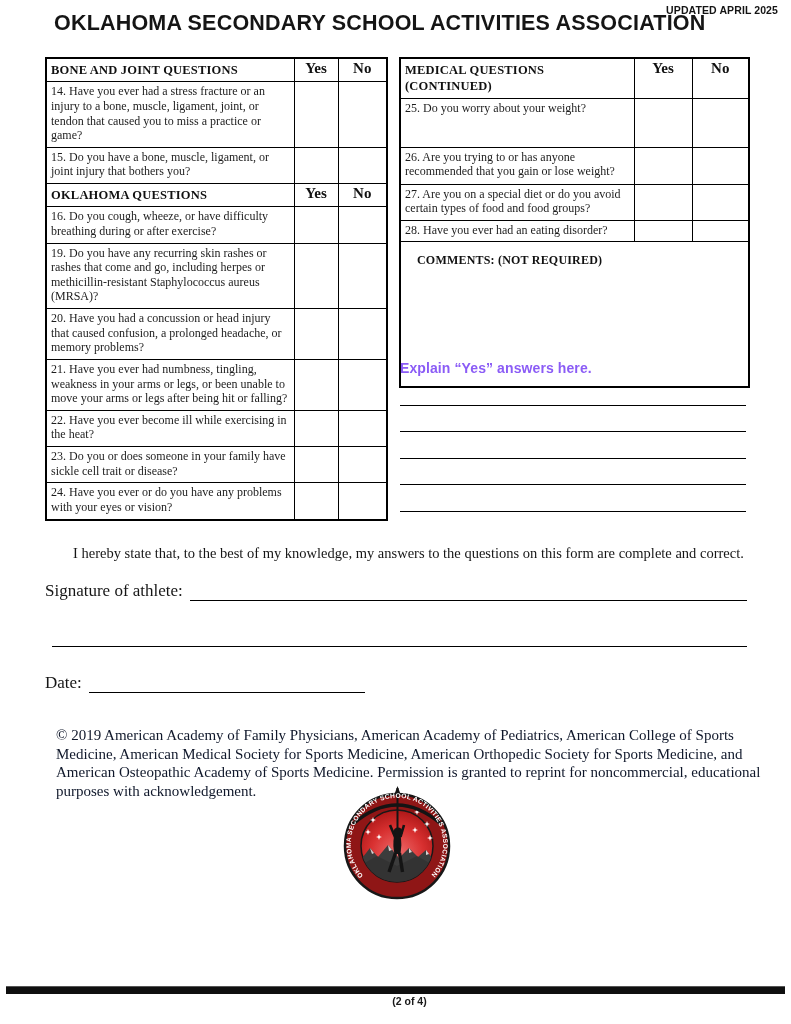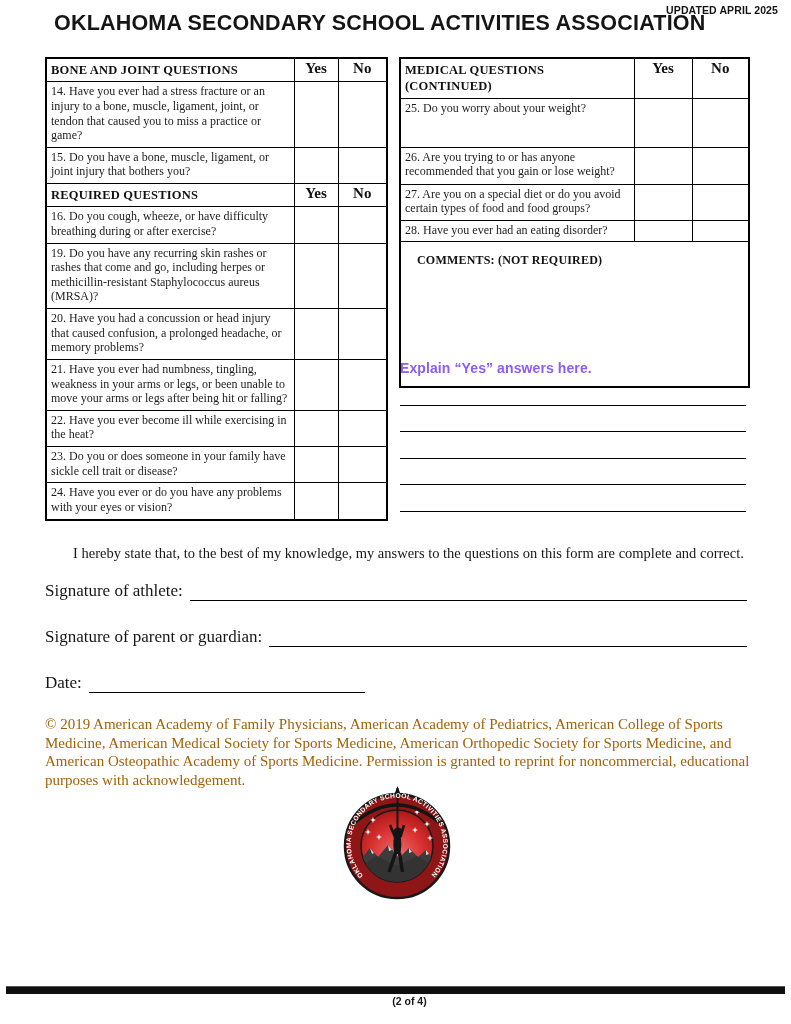--- a/index.html
+++ b/index.html
@@ -50,22 +50,22 @@
   .sig-row{
     position:absolute;left:45px;right:44px;display:flex;align-items:flex-end;
   }
   .sig-row.athlete{top:581px;}
   .sig-row.guardian{top:627px;}
   .sig-row.date{top:673px;}
   .sig-label{font:17px "Liberation Serif",serif;white-space:nowrap;color:#161616;}
   .sig-line{flex:1 1 auto;border-bottom:1.6px solid #000;margin-left:7px;height:19px;}
   .sig-line.date-line{flex:0 0 276px;}
   .copyright{
-    position:absolute;left:45px;top:715px;width:708px;margin:0;
-    font:15px/1.24 "Liberation Serif",serif;color:#a16207;
+    position:absolute;left:45px;top:715px;width:708px;margin:11px;
+    font:15px/1.24 "Liberation Serif",serif;color:#0f172a;
   }
   .logo-svg{position:absolute;left:337px;top:780px;}
   .seal-text{font:bold 6.6px "Liberation Sans",sans-serif;fill:#ffffff;letter-spacing:0.35px;}
   .footer-bar{
     position:absolute;left:6px;right:6px;top:986px;height:7px;background:#0f0f0f;
     border-top:1px solid #555;
   }
   .page-num{
     position:absolute;left:0;right:0;top:995px;text-align:center;
     font:bold 10.5px "Liberation Sans",sans-serif;color:#1a1a1a;padding-left:28px;
@@ -96,21 +96,21 @@
           <td class="q-text">14. Have you ever had a stress fracture or an injury to a bone, muscle, ligament, joint, or tendon that caused you to miss a practice or game?</td>
           <td class="answer-cell"></td>
           <td class="answer-cell"></td>
         </tr>
         <tr>
           <td class="q-text">15. Do you have a bone, muscle, ligament, or joint injury that bothers you?</td>
           <td class="answer-cell"></td>
           <td class="answer-cell"></td>
         </tr>
         <tr>
-          <td class="q-header">REQUIRED QUESTIONS</td>
+          <td class="q-header">OKLAHOMA QUESTIONS</td>
           <td class="yn-header">Yes</td>
           <td class="yn-header">No</td>
         </tr>
         <tr>
           <td class="q-text">16. Do you cough, wheeze, or have difficulty breathing during or after exercise?</td>
           <td class="answer-cell"></td>
           <td class="answer-cell"></td>
         </tr>
         <tr>
           <td class="q-text">19. Do you have any recurring skin rashes or rashes that come and go, including herpes or methicillin-resistant Staphylococcus aureus (MRSA)?</td>
@@ -194,21 +194,20 @@
   </div>
 
   <p class="statement">I hereby state that, to the best of my knowledge, my answers to the questions on this form are complete and correct.</p>
 
   <div class="sig-row athlete">
     <span class="sig-label">Signature of athlete:</span>
     <span class="sig-line"></span>
   </div>
 
   <div class="sig-row guardian">
-    <span class="sig-label">Signature of parent or guardian:</span>
     <span class="sig-line"></span>
   </div>
 
   <div class="sig-row date">
     <span class="sig-label">Date:</span>
     <span class="sig-line date-line"></span>
   </div>
 
   <p class="copyright">© 2019 American Academy of Family Physicians, American Academy of Pediatrics, American College of Sports Medicine, American Medical Society for Sports Medicine, American Orthopedic Society for Sports Medicine, and American Osteopathic Academy of Sports Medicine. Permission is granted to reprint for noncommercial, educational purposes with acknowledgement.</p>
 

